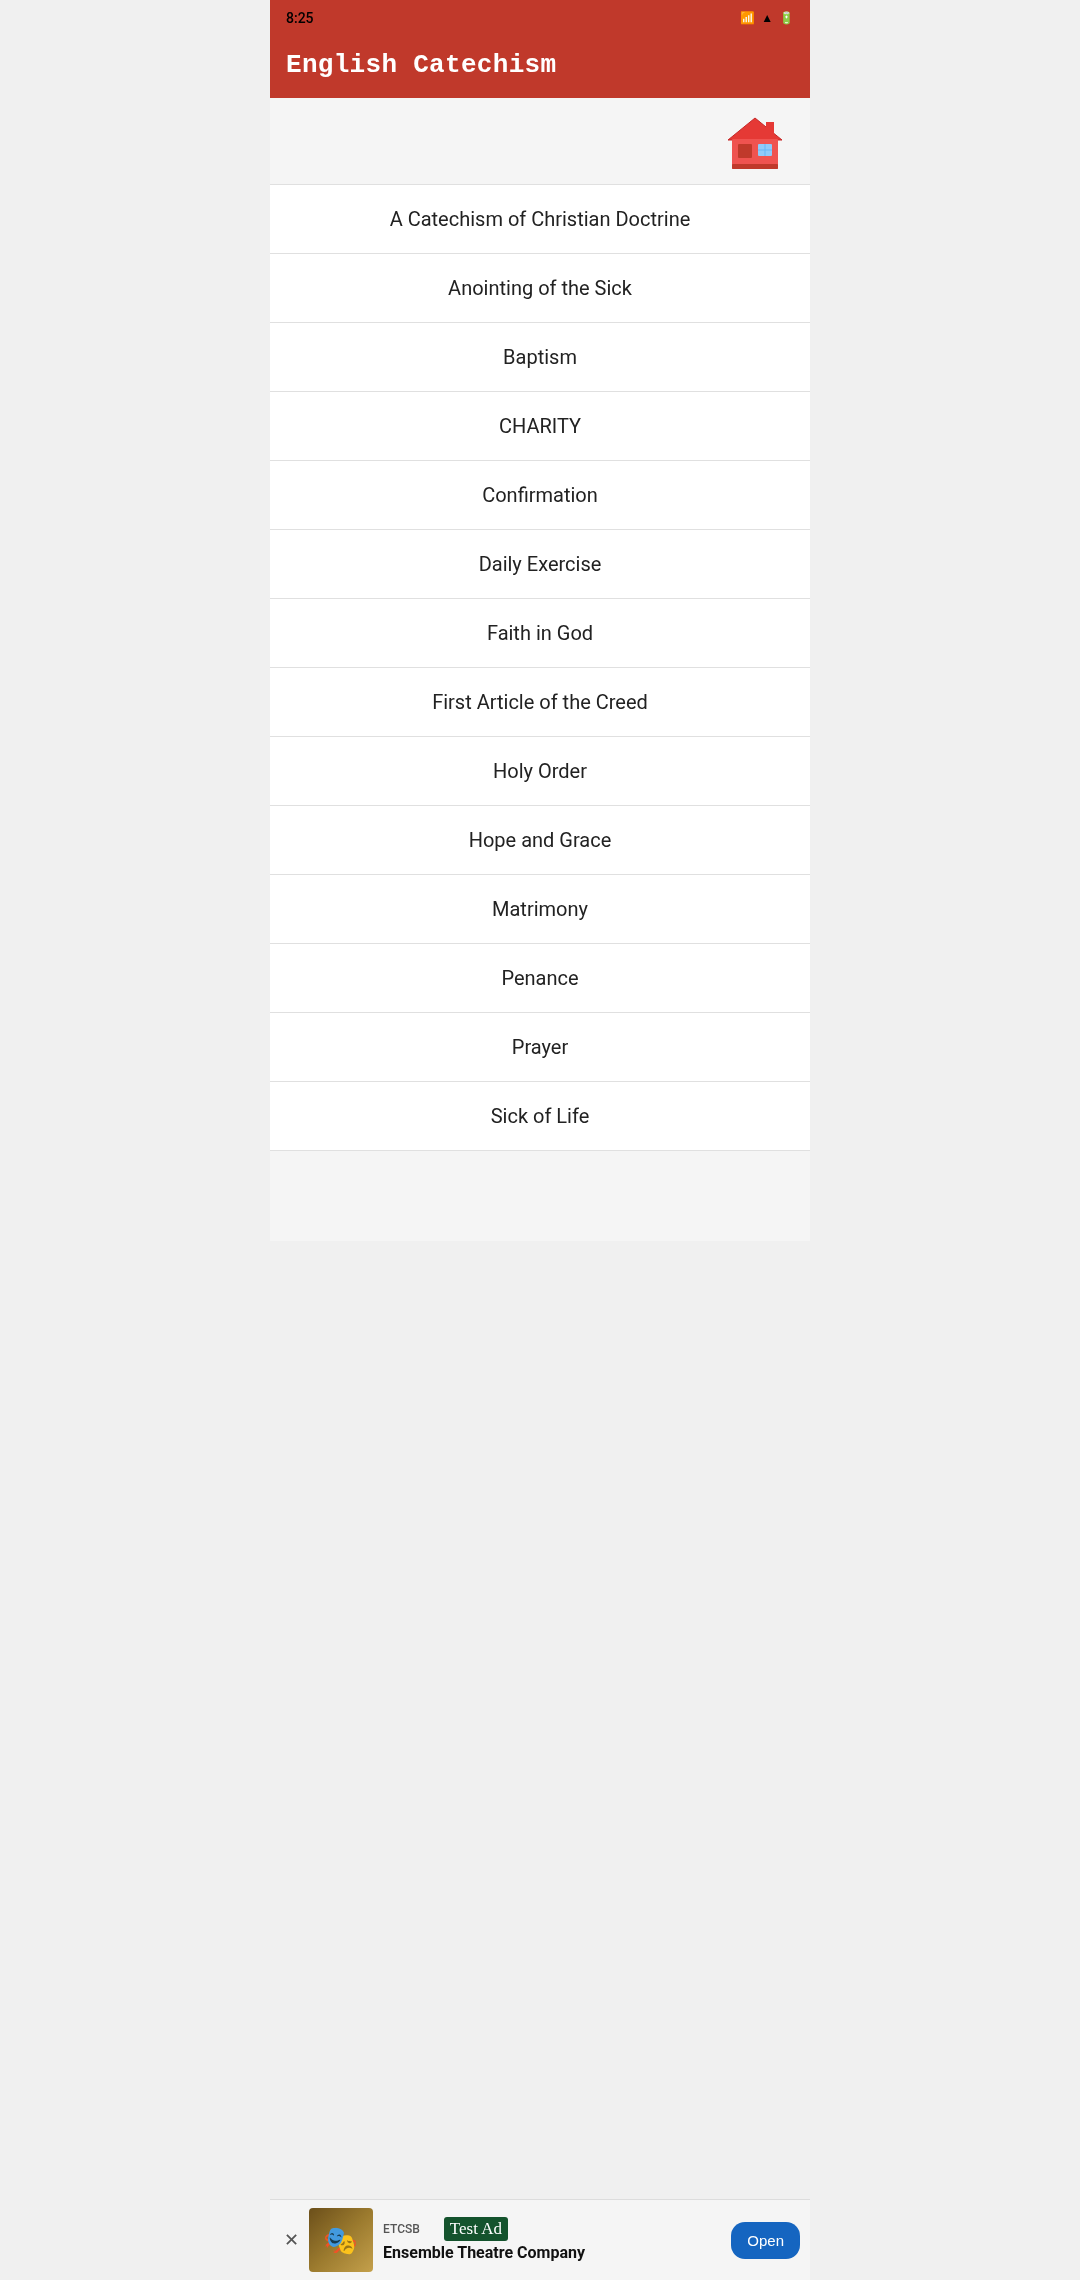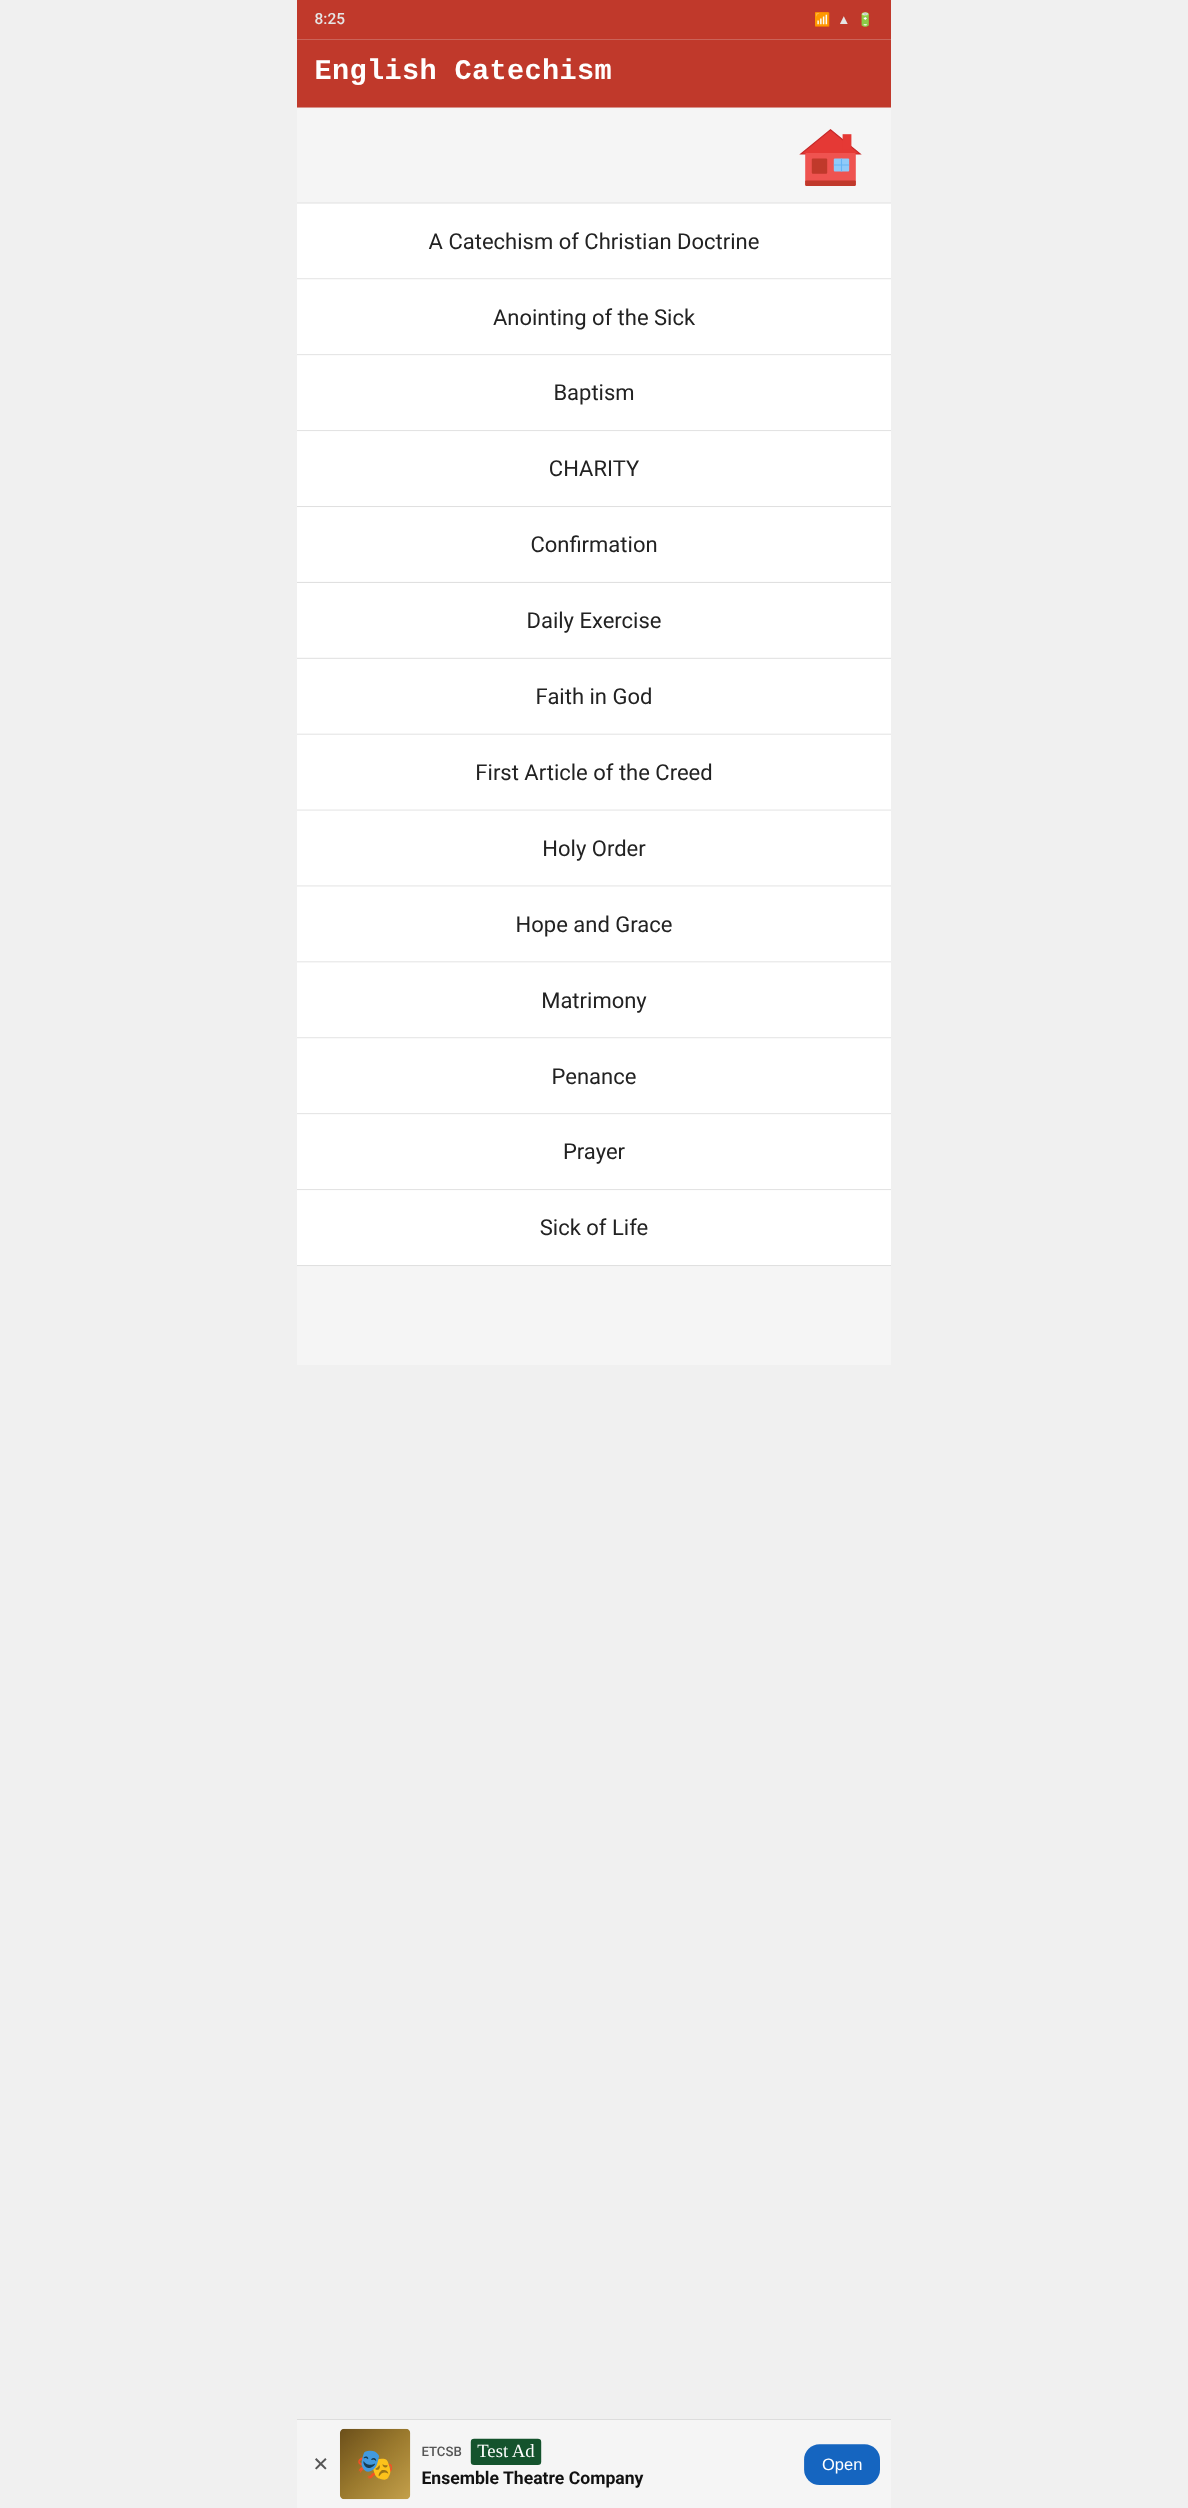--- a/index.html
+++ b/index.html
@@ -11,21 +11,21 @@
       width: 100%;
       max-width: 540px;
       margin: 0 auto;
       position: relative;
       min-height: 100vh;
     }
 
     
     .status-bar {
       background: #c0392b;
-      color: #e5e5e5;
+      color: #000000;
       display: flex;
       justify-content: space-between;
       align-items: center;
       padding: 6px 16px;
       height: 36px;
     }
 
     .status-time {
       font-size: 14px;
       font-weight: 500;
@@ -142,21 +142,21 @@
       font-size: 28px;
     }
 
     .ad-text {
       flex: 1;
     }
 
     .ad-label-row {
       display: flex;
       align-items: center;
-      gap: 8px;
+      gap: 24px;
       margin-bottom: 2px;
     }
 
     .ad-source {
       font-size: 12px;
       color: #555;
       font-weight: 500;
     }
 
     .ad-test-badge {

